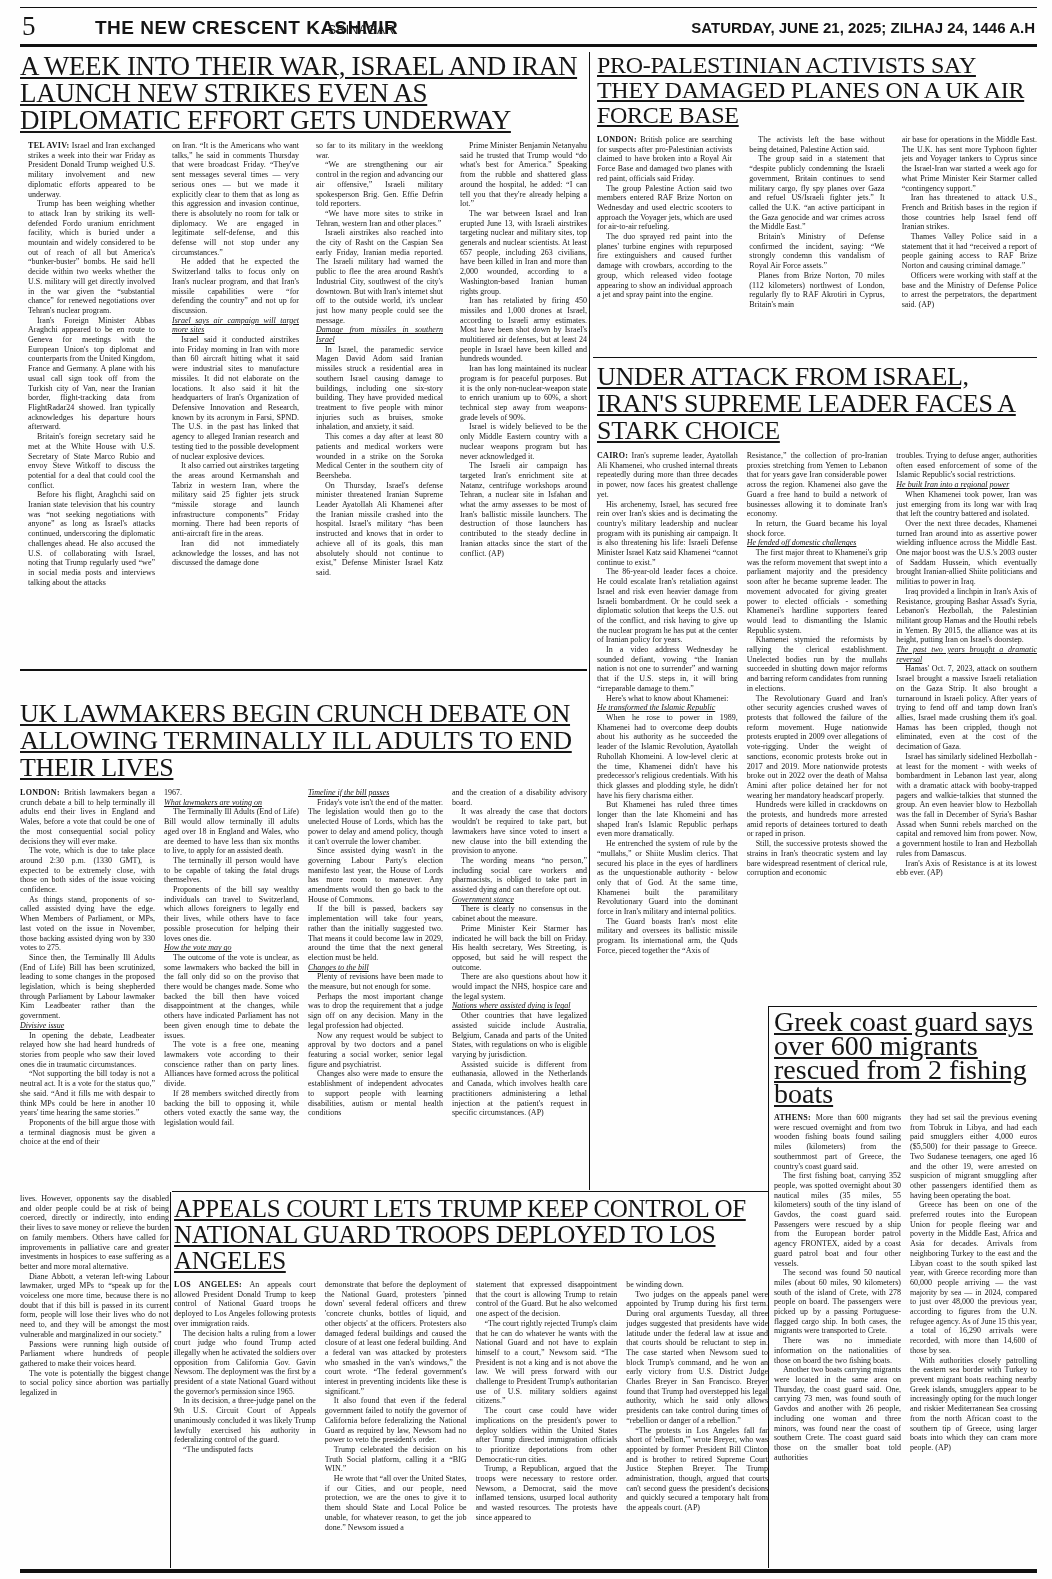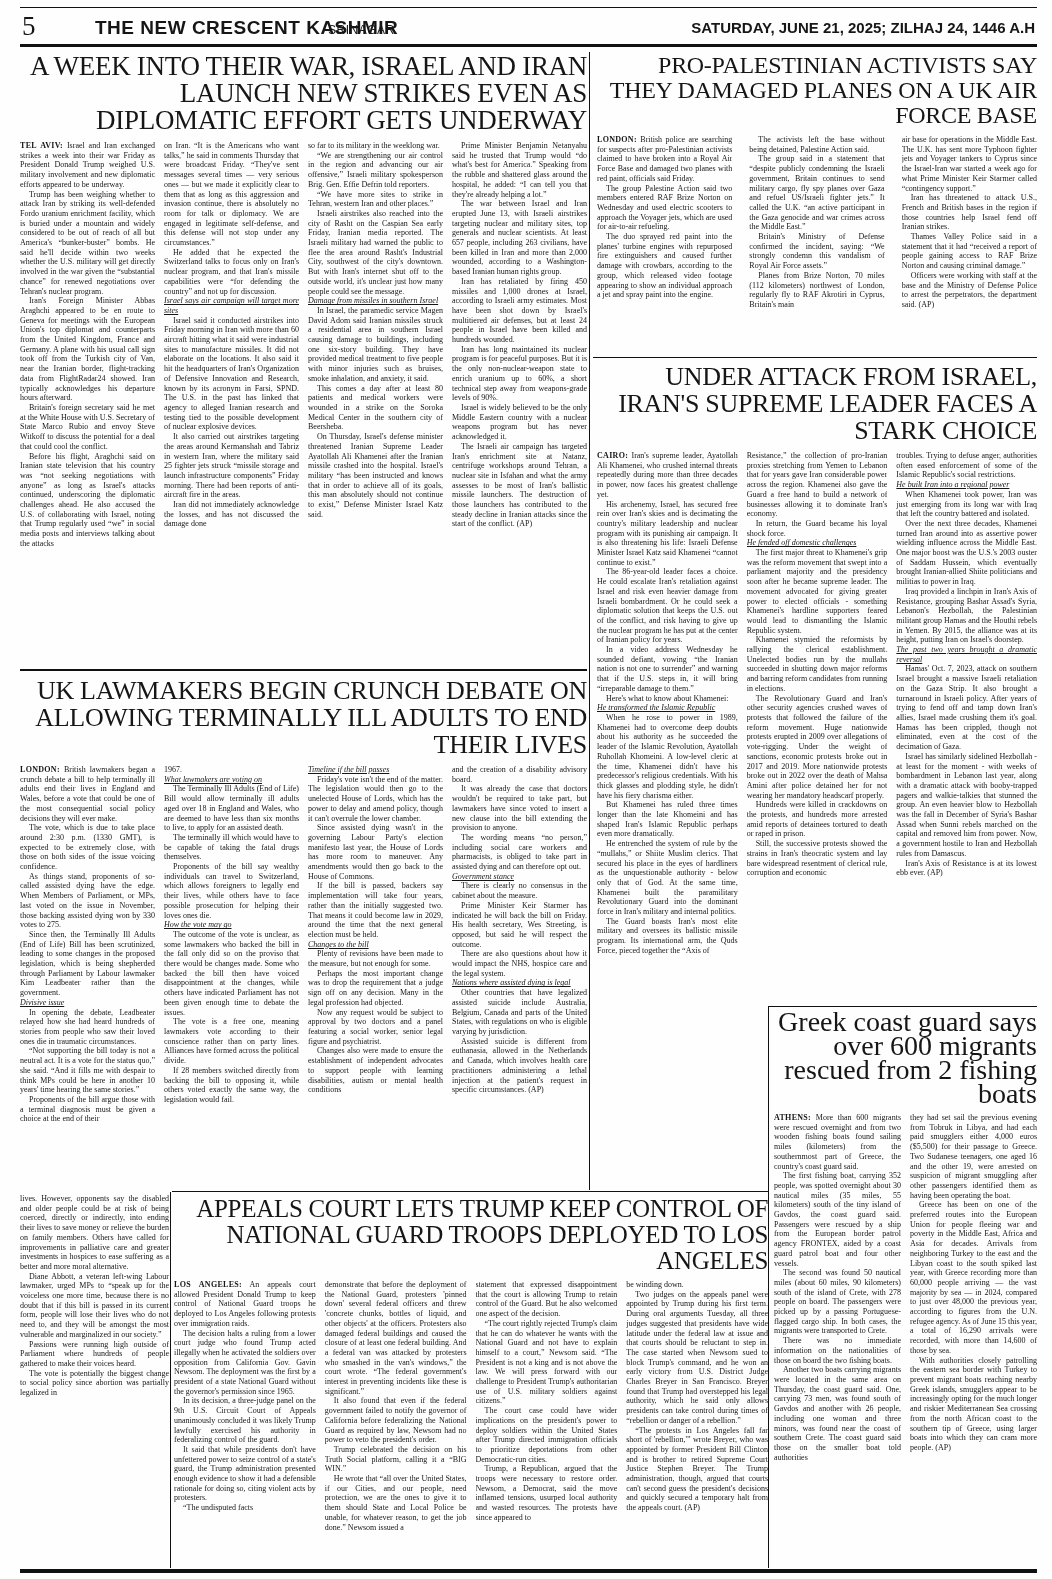--- a/index.html
+++ b/index.html
@@ -11,42 +11,42 @@
   #masthead{position:absolute;left:20px;top:9px;width:1017px;height:36px;}
   #page-num{position:absolute;left:2px;top:2px;font-size:27px;font-family:"Liberation Serif",serif;}
   #paper-title{position:absolute;left:75px;top:8px;font-size:19px;font-weight:bold;
                font-family:"Liberation Sans",sans-serif;letter-spacing:.5px;}
   #paper-city{position:absolute;left:308px;top:14px;font-size:12px;font-weight:normal;
               font-family:"Liberation Sans",sans-serif;letter-spacing:.5px;}
   #paper-date{position:absolute;right:2px;top:10px;font-size:15px;font-weight:bold;
               font-family:"Liberation Sans",sans-serif;}
   
   .article{position:absolute;}
-  .hl{margin:0;font-weight:400;text-align:right;font-family:"Liberation Serif",serif;letter-spacing:-.3px;}
+  .hl{margin:0;font-weight:400;text-align:left;font-family:"Liberation Serif",serif;letter-spacing:-.3px;text-decoration:underline;}
   .cols{display:flex;}
   .col{overflow:hidden;font-size:8px;line-height:9.7px;}
   .col p{margin:0;text-align:justify;text-indent:9px;}
   .col p.lead,.col p.cont,.col p.sub{text-indent:0;}
   .col p.lead b{letter-spacing:.3px;}
   .col p.sub{font-style:italic;text-decoration:underline;}
   
   #art-israel{left:20px;top:53px;width:567px;}
   #art-israel .hl{font-size:27px;line-height:27px;}
   #art-israel .cols{gap:9px;margin-top:7px;}
-  #art-israel .col{width:135px;height:556px;}
+  #art-israel .col{width:135px;height:556px;margin-left:8px;}
   #art-planes{left:597px;top:53px;width:440px;}
   #art-planes .hl{font-size:24px;line-height:25px;}
   #art-planes .cols{gap:17px;margin-top:7px;}
   #art-planes .col{width:141px;height:248px;}
   #art-khamenei{left:597px;top:363px;width:440px;}
   #art-khamenei .hl{font-size:26px;line-height:27px;}
   #art-khamenei .cols{gap:9px;margin-top:7px;}
   #art-khamenei .col{width:141px;height:586px;}
   #art-khamenei .col.tall{height:768px;}
-  #art-assisted{left:20px;top:677px;width:567px;}
+  #art-assisted{left:20px;top:700px;width:567px;}
   #art-assisted .hl{font-size:26px;line-height:27px;}
   #art-assisted .cols{gap:9px;margin-top:7px;justify-content:center;}
   #art-assisted .col{width:135px;height:452px;}
   #cont-assisted{position:absolute;left:20px;top:1194px;width:149px;height:374px;}
   #art-guard{left:174px;top:1196px;width:594px;}
   #art-guard .hl{font-size:25px;line-height:26px;}
   #art-guard .cols{gap:9px;margin-top:6px;}
   #art-guard .col{width:142px;height:320px;}
   #art-greek{left:774px;top:1010px;width:263px;}
   #art-greek .hl{font-size:28px;line-height:24px;letter-spacing:0;}
@@ -182,21 +182,21 @@
           <p class="para">Since then, the Terminally Ill Adults (End of Life) Bill has been scrutinized, leading to some changes in the proposed legislation, which is being shepherded through Parliament by Labour lawmaker Kim Leadbeater rather than the government.</p>
           <p class="sub">Divisive issue</p>
           <p class="para">In opening the debate, Leadbeater relayed how she had heard hundreds of stories from people who saw their loved ones die in traumatic circumstances.</p>
           <p class="para">“Not supporting the bill today is not a neutral act. It is a vote for the status quo,” she said. “And it fills me with despair to think MPs could be here in another 10 years' time hearing the same stories.”</p>
           <p class="para">Proponents of the bill argue those with a terminal diagnosis must be given a choice at the end of their</p>
         </div>
       <div class="col">
           <p class="cont">1967.</p>
           <p class="sub">What lawmakers are voting on</p>
           <p class="para">The Terminally Ill Adults (End of Life) Bill would allow terminally ill adults aged over 18 in England and Wales, who are deemed to have less than six months to live, to apply for an assisted death.</p>
-          <p class="para">The terminally ill which would have to be capable of taking the fatal drugs themselves.</p>
+          <p class="para">The terminally ill person would have to be capable of taking the fatal drugs themselves.</p>
           <p class="para">Proponents of the bill say wealthy individuals can travel to Switzerland, which allows foreigners to legally end their lives, while others have to face possible prosecution for helping their loves ones die.</p>
           <p class="sub">How the vote may go</p>
           <p class="para">The outcome of the vote is unclear, as some lawmakers who backed the bill in the fall only did so on the proviso that there would be changes made. Some who backed the bill then have voiced disappointment at the changes, while others have indicated Parliament has not been given enough time to debate the issues.</p>
           <p class="para">The vote is a free one, meaning lawmakers vote according to their conscience rather than on party lines. Alliances have formed across the political divide.</p>
           <p class="para">If 28 members switched directly from backing the bill to opposing it, while others voted exactly the same way, the legislation would fail.</p>
         </div>
       <div class="col">
           <p class="sub">Timeline if the bill passes</p>
           <p class="para">Friday's vote isn't the end of the matter. The legislation would then go to the unelected House of Lords, which has the power to delay and amend policy, though it can't overrule the lower chamber.</p>
           <p class="para">Since assisted dying wasn't in the governing Labour Party's election manifesto last year, the House of Lords has more room to maneuver. Any amendments would then go back to the House of Commons.</p>
@@ -249,21 +249,20 @@
   </section>
 
   <div class="rule" style="left:172px;top:1191px;width:597px;height:1px;"></div>
   <section class="article" id="art-guard">
     <h1 class="hl">APPEALS COURT LETS TRUMP KEEP CONTROL OF NATIONAL GUARD TROOPS DEPLOYED TO LOS ANGELES</h1>
     <div class="cols">
       <div class="col">
           <p class="lead"><b>LOS ANGELES:</b> An appeals court allowed President Donald Trump to keep control of National Guard troops he deployed to Los Angeles following protests over immigration raids.</p>
           <p class="para">The decision halts a ruling from a lower court judge who found Trump acted illegally when he activated the soldiers over opposition from California Gov. Gavin Newsom. The deployment was the first by a president of a state National Guard without the governor's permission since 1965.</p>
           <p class="para">In its decision, a three-judge panel on the 9th U.S. Circuit Court of Appeals unanimously concluded it was likely Trump lawfully exercised his authority in federalizing control of the guard.</p>
-          <p class="para">It said that while presidents don't have unfettered power to seize control of a state's guard, the Trump administration presented enough evidence to show it had a defensible rationale for doing so, citing violent acts by protesters.</p>
           <p class="para">“The undisputed facts</p>
         </div>
       <div class="col">
           <p class="cont">demonstrate that before the deployment of the National Guard, protesters 'pinned down' several federal officers and threw 'concrete chunks, bottles of liquid, and other objects' at the officers. Protesters also damaged federal buildings and caused the closure of at least one federal building. And a federal van was attacked by protesters who smashed in the van's windows,” the court wrote. “The federal government's interest in preventing incidents like these is significant.”</p>
           <p class="para">It also found that even if the federal government failed to notify the governor of California before federalizing the National Guard as required by law, Newsom had no power to veto the president's order.</p>
           <p class="para">Trump celebrated the decision on his Truth Social platform, calling it a “BIG WIN.”</p>
           <p class="para">He wrote that “all over the United States, if our Cities, and our people, need protection, we are the ones to give it to them should State and Local Police be unable, for whatever reason, to get the job done.” Newsom issued a</p>
         </div>
       <div class="col">
           <p class="cont">statement that expressed disappointment that the court is allowing Trump to retain control of the Guard. But he also welcomed one aspect of the decision.</p>

